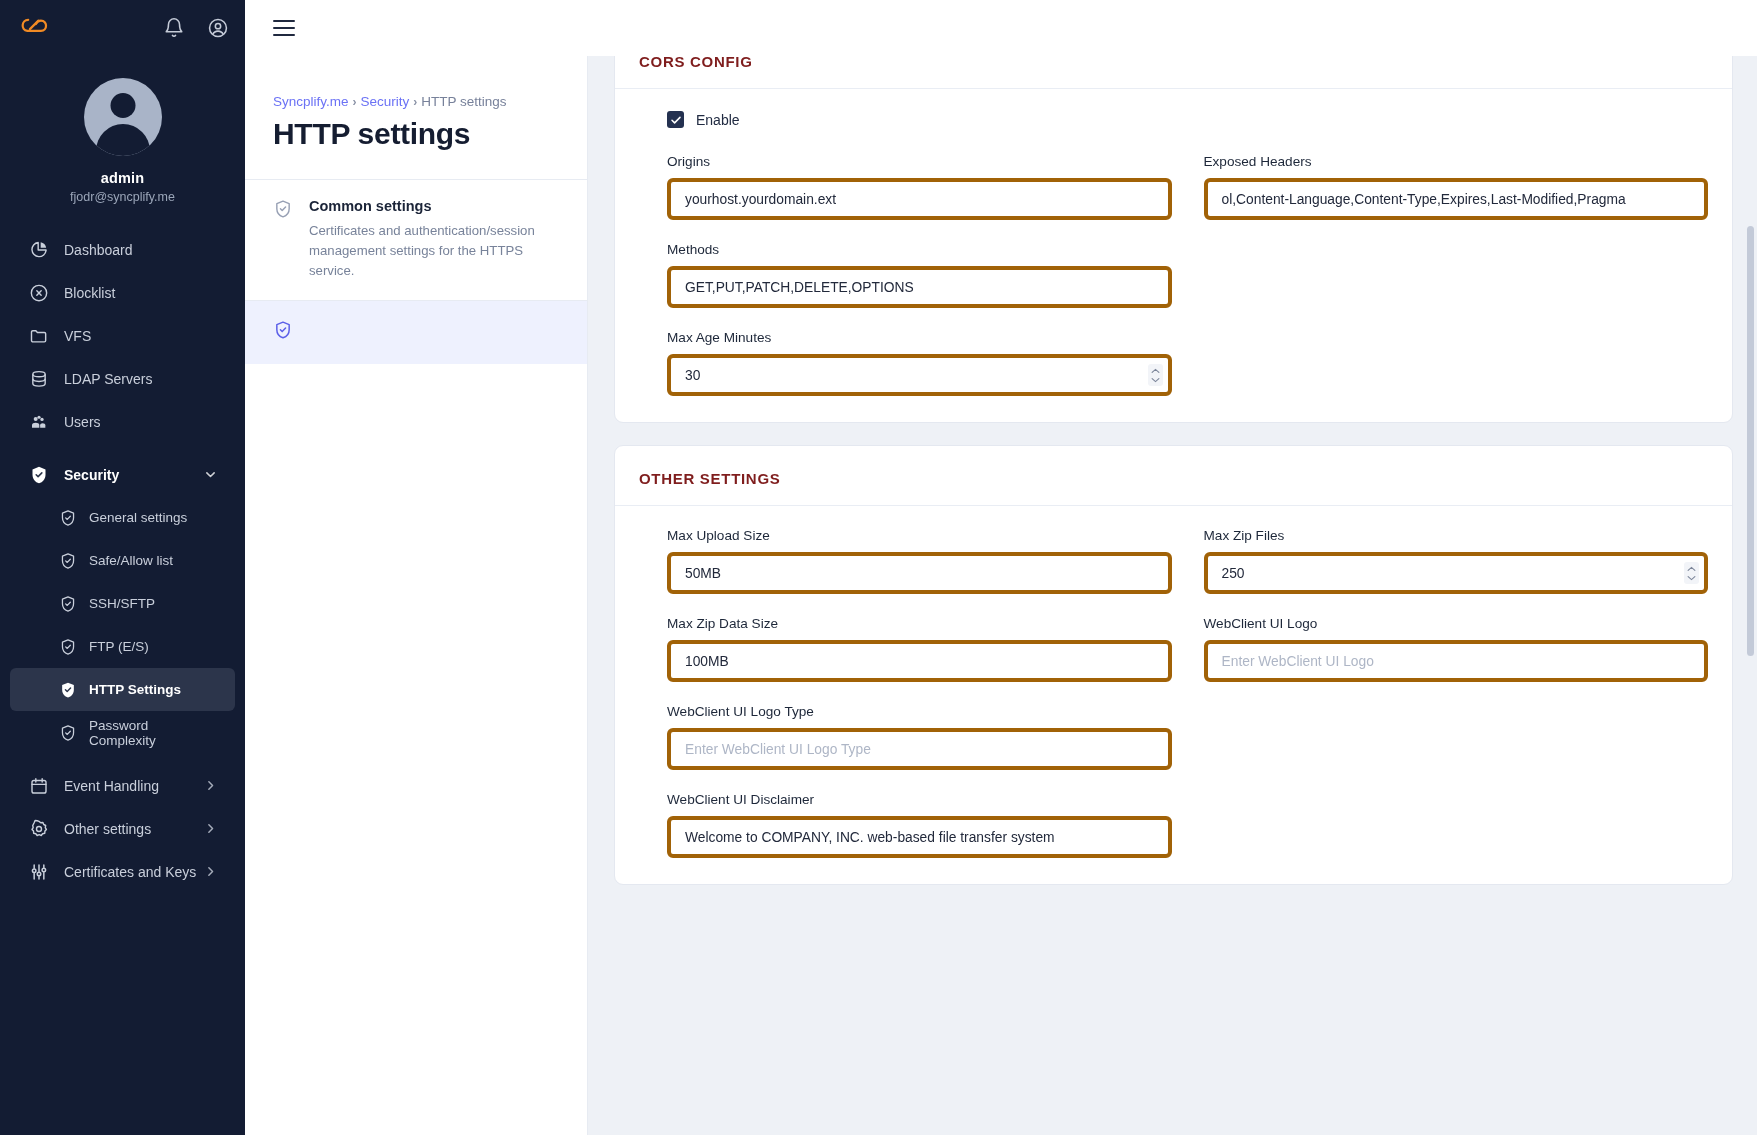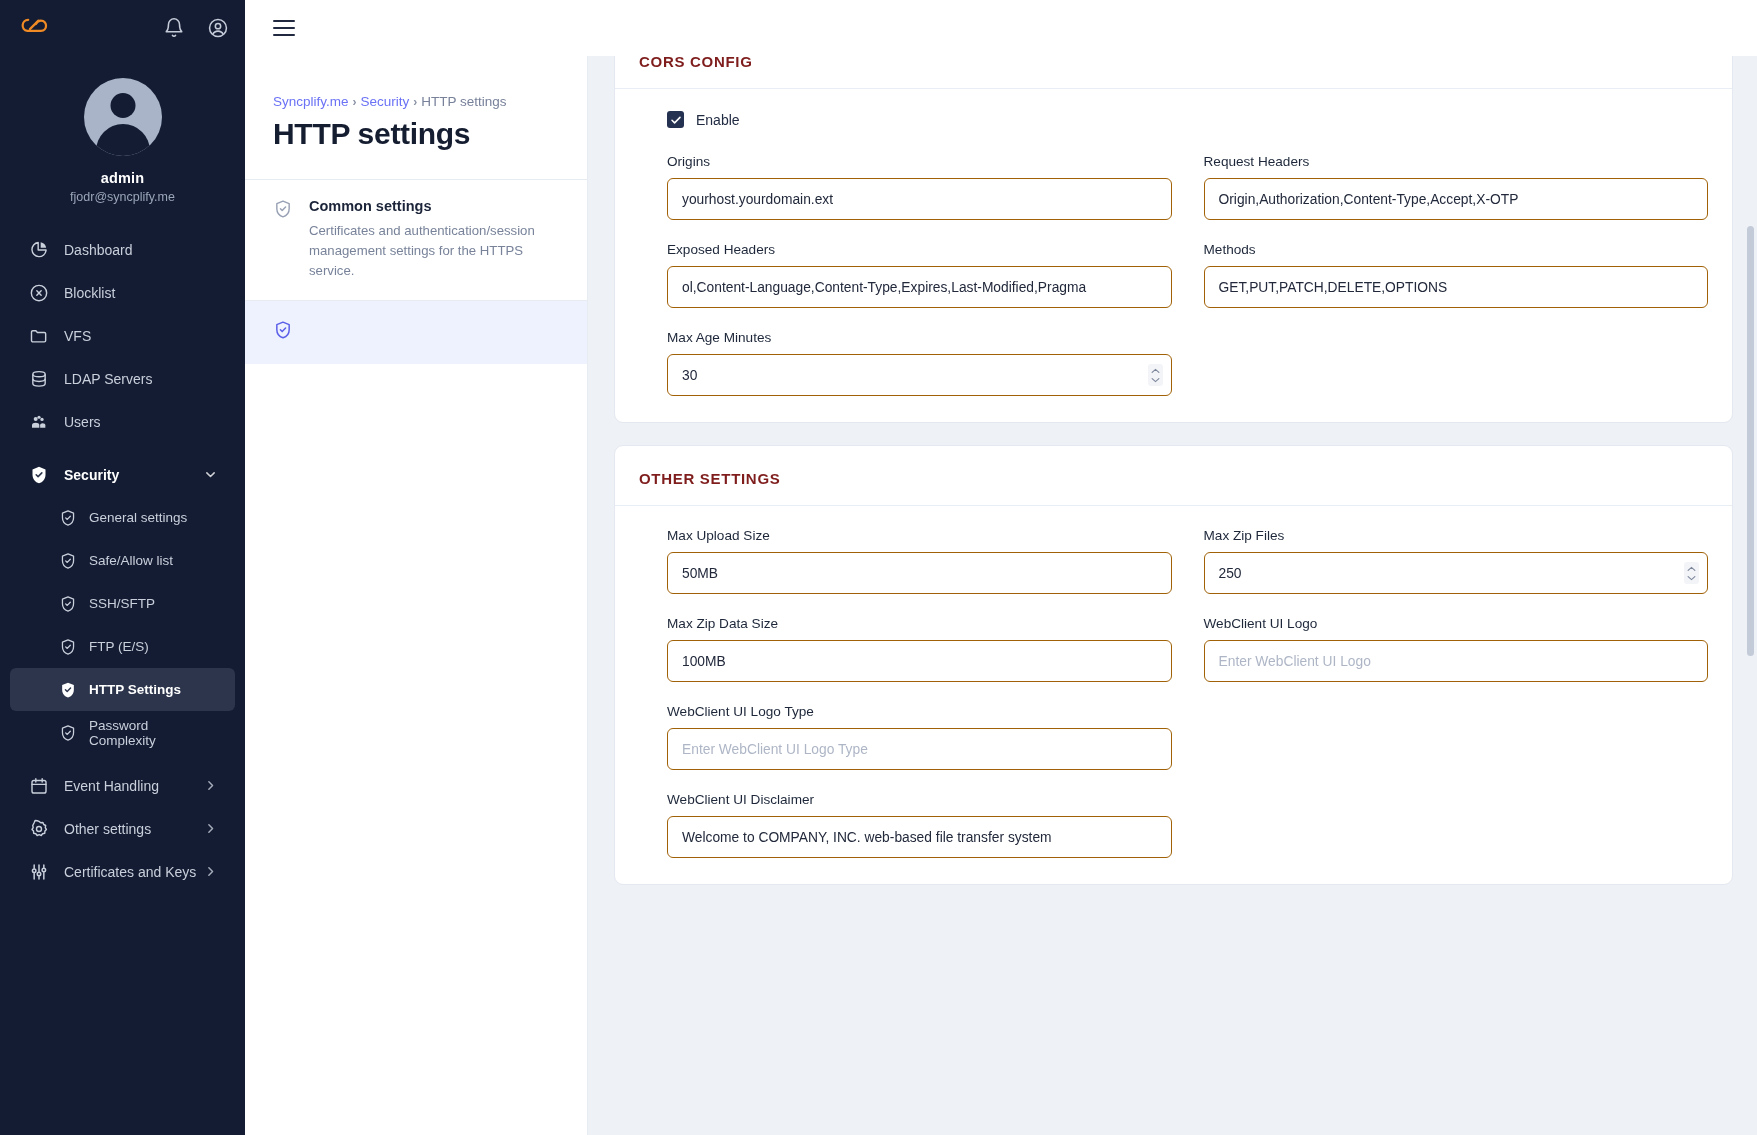--- a/index.html
+++ b/index.html
@@ -122,21 +122,21 @@
     cursor: pointer;
   }
   .chk svg { width: 12px; height: 12px; }
   .chk-label { font-size: 14px; color: #212b42; }
 
   .grid { display: grid; grid-template-columns: 1fr 1fr; column-gap: 32px; row-gap: 22px; }
   .field { min-width: 0; }
   .field .lbl { font-size: 13.6px; color: #1d2739; margin-bottom: 9px; display: block; }
   .inp-wrap { position: relative; }
   .inp {
-    width: 100%; height: 42px; border: 1px solid #a16207; border-radius: 6px;
+    width: 100%; height: 42px; border: 4px solid #a16207; border-radius: 6px;
     background: #fff; padding: 0 14px; font-size: 13.8px; color: #22293b;
     font-family: "Liberation Sans", sans-serif; outline: none;
     text-overflow: clip; white-space: nowrap; overflow: hidden;
   }
   .inp::placeholder { color: #aeb6c6; }
   .spin {
     position: absolute; right: 9px; top: 50%; transform: translateY(-50%);
     width: 15px; height: 22px; background: #f2f4f8; border-radius: 3px;
     display: flex; flex-direction: column; align-items: center; justify-content: center;
     gap: 3px; cursor: pointer;
@@ -412,26 +412,20 @@
             </div>
 
             <div class="grid">
               <div class="field">
                 <label class="lbl">Origins</label>
                 <div class="inp-wrap">
                   <input class="inp" value="yourhost.yourdomain.ext" style="">
                 </div>
               </div>
 
-              <div class="field">
-                <label class="lbl">Request Headers</label>
-                <div class="inp-wrap">
-                  <input class="inp" value="Origin,Authorization,Content-Type,Accept,X-OTP" style="">
-                </div>
-              </div>
 
               <div class="field">
                 <label class="lbl">Exposed Headers</label>
                 <div class="inp-wrap">
                   <input class="inp" value="ol,Content-Language,Content-Type,Expires,Last-Modified,Pragma" style="">
                 </div>
               </div>
 
               <div class="field">
                 <label class="lbl">Methods</label>

